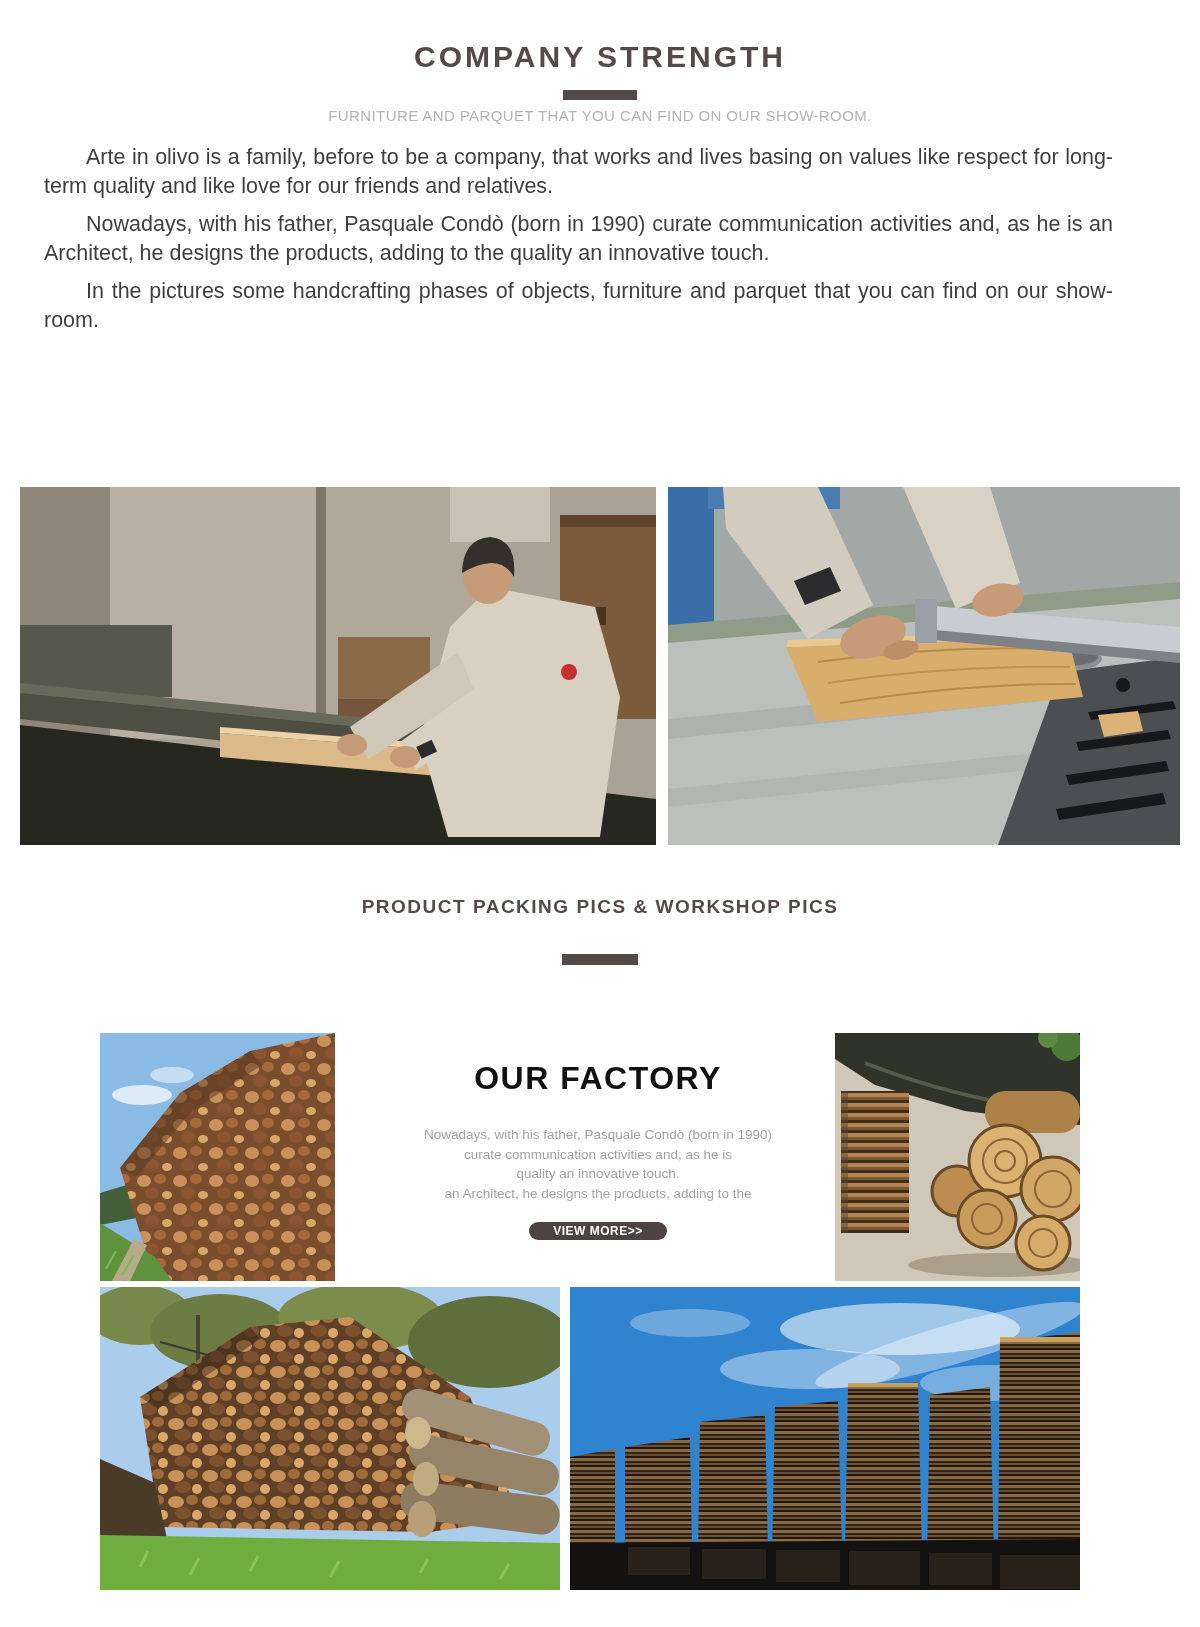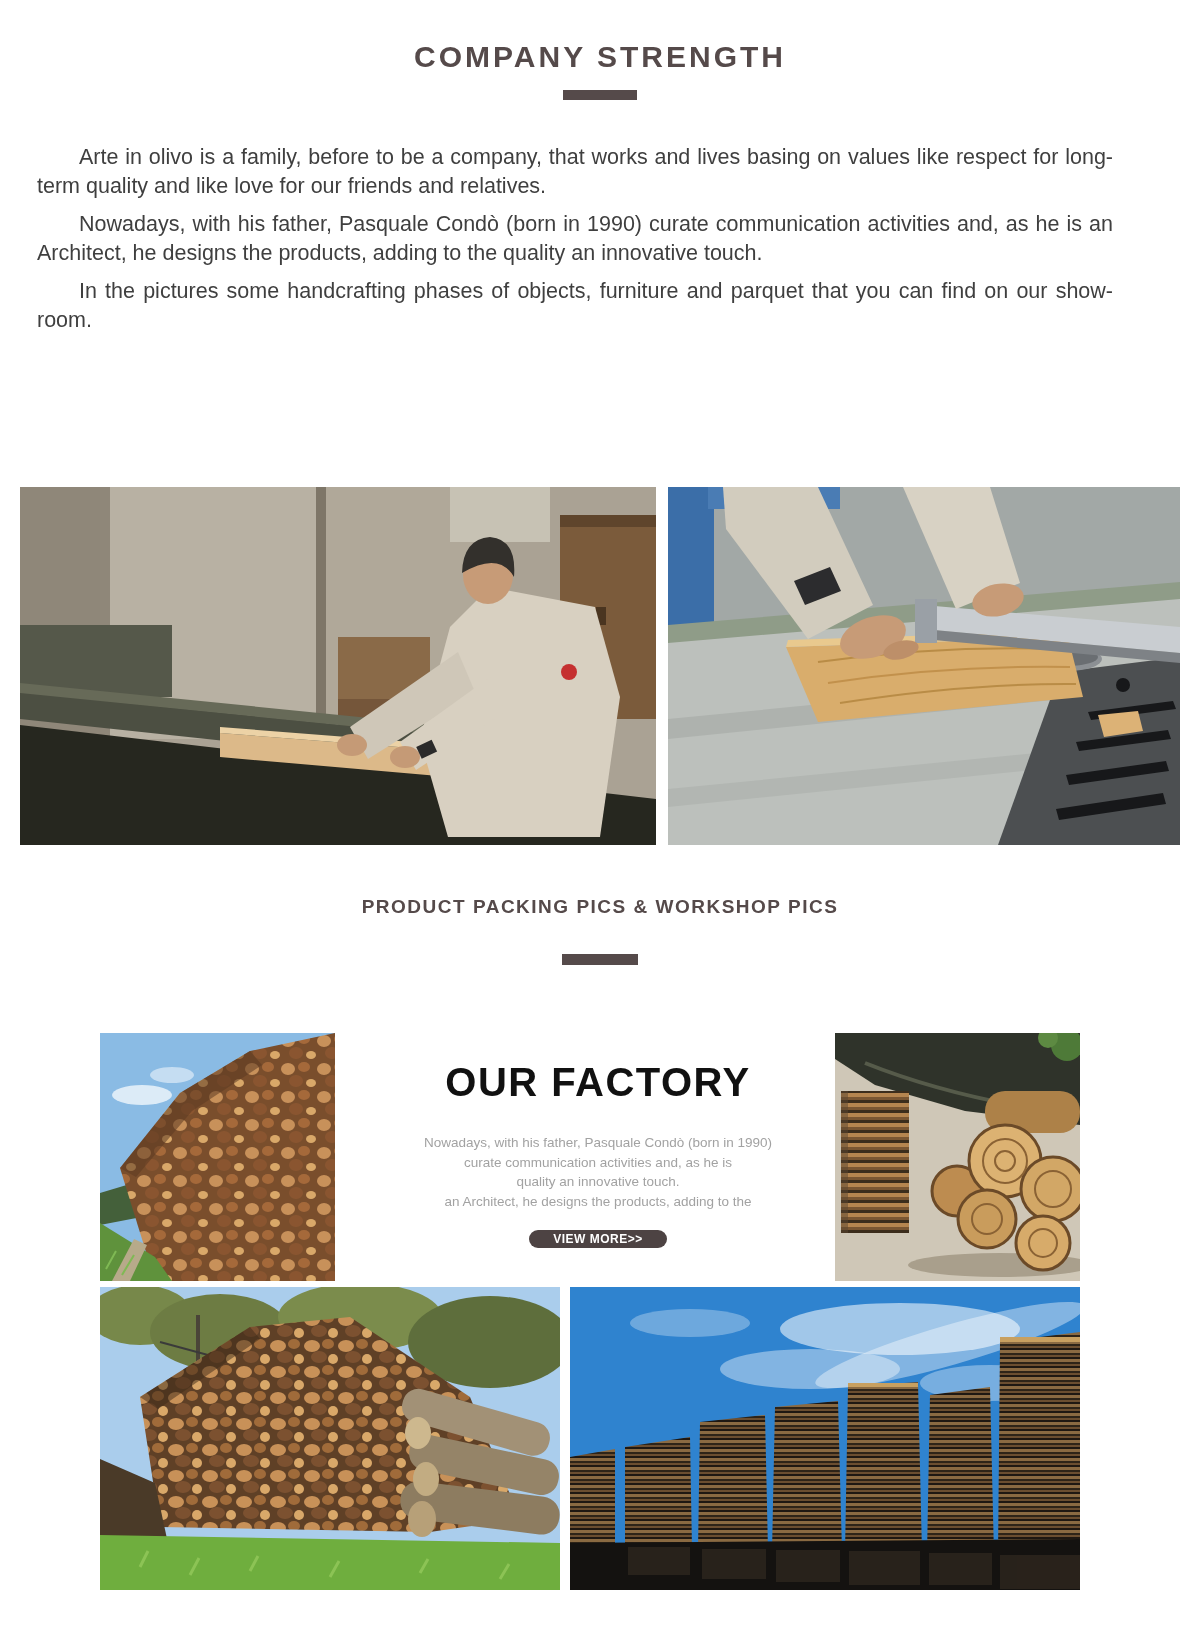--- a/index.html
+++ b/index.html
@@ -7,46 +7,47 @@
         font-family:"Liberation Sans",sans-serif;overflow:hidden;}
   .sec-title{position:absolute;left:0;width:1200px;text-align:center;color:#554a4a;
              font-weight:bold;margin:0;}
   #cs-title{top:40px;font-size:30px;letter-spacing:3px;}
   .divider{position:absolute;background:#554a4a;}
   #cs-bar{top:90px;left:563px;width:74px;height:10px;}
   #cs-subtitle{position:absolute;top:107px;left:0;width:1200px;text-align:center;
                color:#b3b3b3;font-size:15px;letter-spacing:.4px;}
   #cs-paragraphs{position:absolute;top:143px;left:37px;width:1076px;color:#3f3f3f;
                  font-size:21.5px;line-height:29px;text-align:justify;}
-  #cs-paragraphs p{margin:0 0 9px 0;text-indent:42px;}
+  #cs-paragraphs p{margin:0 0 9px 7px;text-indent:42px;}
   .photo{position:absolute;overflow:hidden;background:#ddd;}
   .photo svg{display:block;width:100%;height:100%;}
   #ph-left{left:20px;top:487px;width:636px;height:358px;}
   #ph-right{left:668px;top:487px;width:512px;height:358px;}
   #pk-title{top:896px;font-size:19px;letter-spacing:1.5px;}
   #pk-bar{top:954px;left:562px;width:76px;height:11px;}
   #g-top-left{left:100px;top:1033px;width:235px;height:248px;}
   #g-top-right{left:835px;top:1033px;width:245px;height:248px;}
   #g-bottom-left{left:100px;top:1287px;width:460px;height:303px;}
   #g-bottom-right{left:570px;top:1287px;width:510px;height:303px;}
   #factory-info{position:absolute;left:348px;top:1060px;width:500px;text-align:center;}
-  #factory-title{margin:0 0 28px 0;font-size:40px;font-weight:800;color:#111111;
+  #factory-title{margin:0 0 28px 0;font-size:32px;font-weight:800;color:#111111;
                  letter-spacing:1.5px;}
   .factory-line{font-size:13.5px;line-height:19.5px;color:#a2a2a2;}
   #view-more-btn{margin-top:19px;border:none;background:#4d4343;color:#ffffff;
                  font-family:"Liberation Sans",sans-serif;font-weight:bold;font-size:12px;
                  letter-spacing:.5px;padding:2px 24px;border-radius:17px;cursor:pointer;}
 </style>
 </head>
 <body>
 
 <div class="page">
 
   <h1 class="sec-title" id="cs-title">COMPANY STRENGTH</h1>
   <div class="divider" id="cs-bar"></div>
+  <div id="cs-subtitle">FURNITURE AND PARQUET THAT YOU CAN FIND ON OUR SHOW-ROOM.</div>
 
   <div id="cs-paragraphs">
     <p>Arte in olivo is a family, before to be a company, that works and lives basing on values like respect for long-term quality and like love for our friends and relatives.</p>
     <p>Nowadays, with his father, Pasquale Condò (born in 1990) curate communication activities and, as he is an Architect, he designs the products, adding to the quality an innovative touch.</p>
     <p>In the pictures some handcrafting phases of objects, furniture and parquet that you can find on our show-room.</p>
   </div>
 
   <div class="photo" id="ph-left">
     <svg viewBox="0 0 636 358" preserveAspectRatio="none">
       <rect width="636" height="358" fill="#aaa294"></rect>

